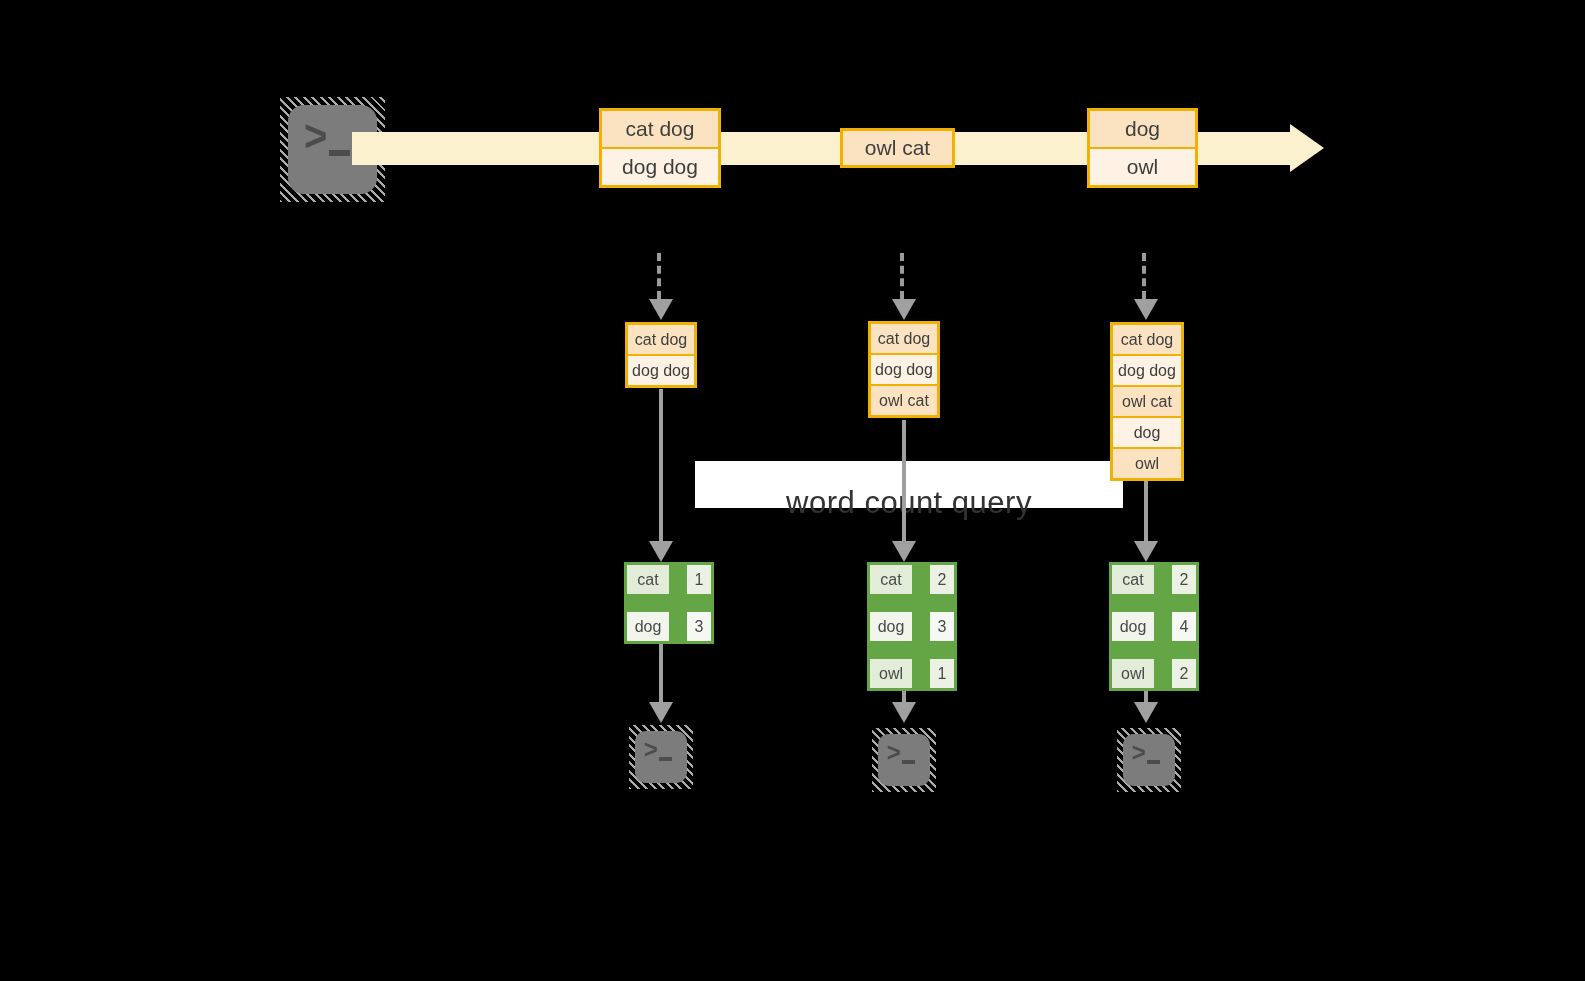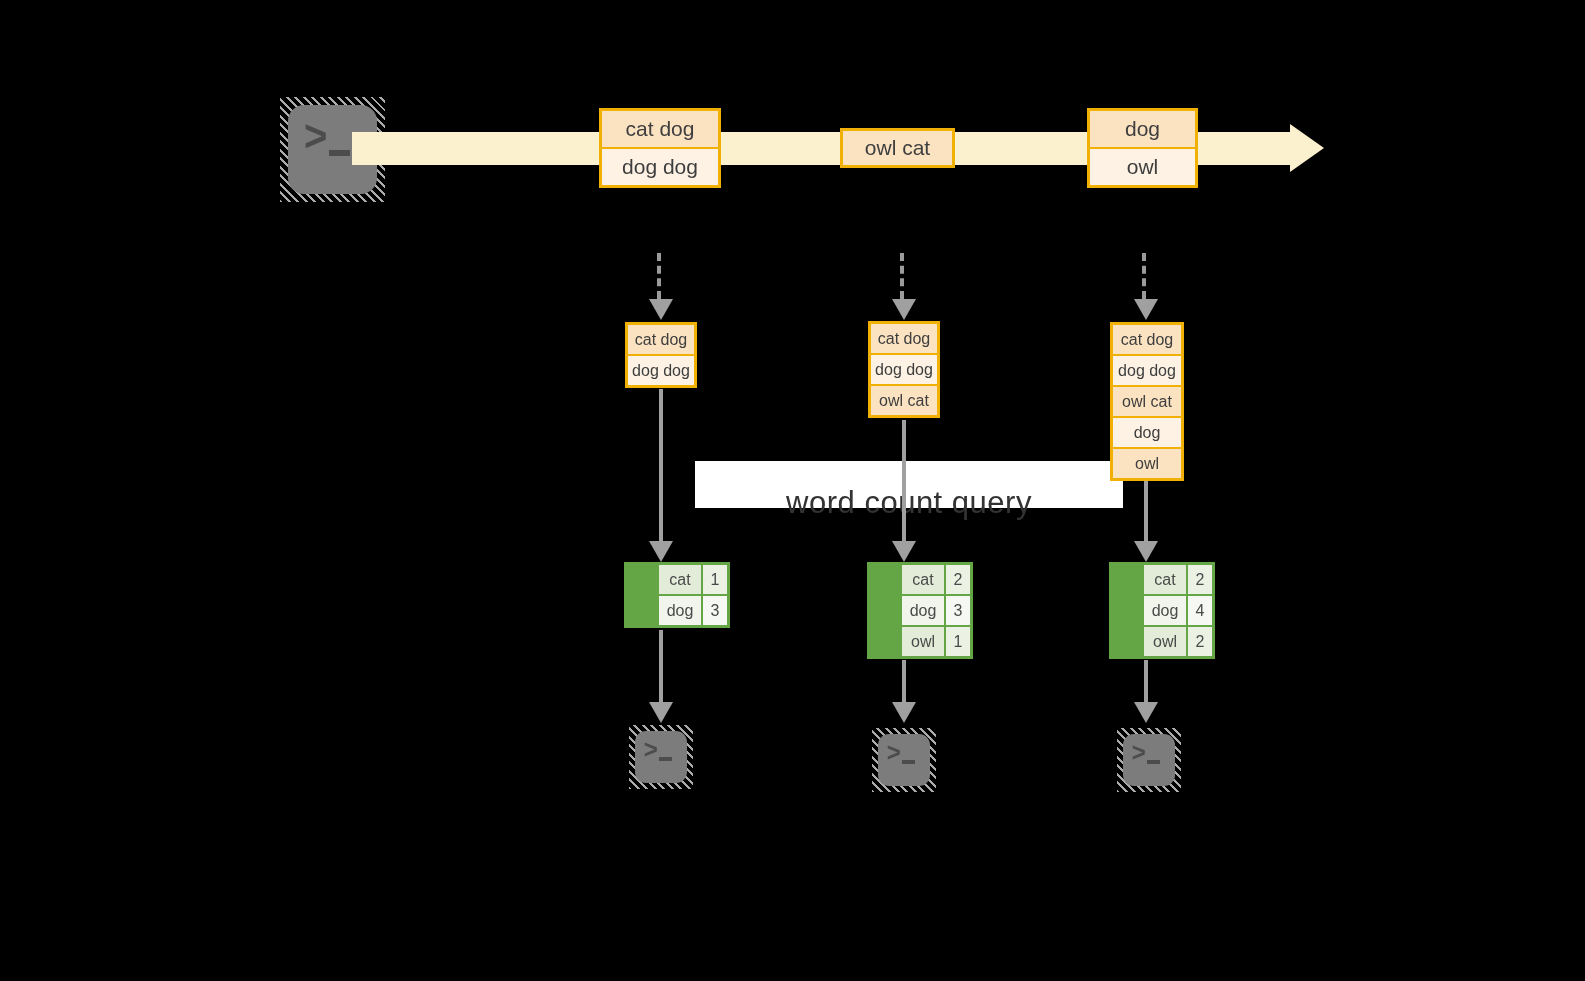--- a/index.html
+++ b/index.html
@@ -15,22 +15,22 @@
   
   .obox{position:absolute;display:flex;flex-direction:column;gap:2px;
     background:#f1b104;border:3px solid #f1b104;box-sizing:border-box;}
   .obox .row{display:flex;align-items:center;justify-content:center;}
   .tone-dark{background:#fbe3c2;}
   .tone-light{background:#fdf2e3;}
   .ev .row{height:36px;font-size:21px;}
   .win .row{height:29px;font-size:16px;}
   .win{z-index:4;}
   
-  .gtable{position:absolute;display:grid;grid-template-columns:42px 24px;gap:2px;
-    background:#64a546;border:3px solid #64a546;box-sizing:content-box;z-index:4;padding-left:32px;}
+  .gtable{position:absolute;display:grid;grid-template-columns:42px 24px;gap:18px;
+    background:#64a546;border:3px solid #64a546;box-sizing:content-box;z-index:4;}
   .gtable .cell{height:29px;display:flex;align-items:center;justify-content:center;
     font-size:16px;color:#4a4a4a;}
   .gw-dark{background:#e3ecd8;}
   .gn-dark{background:#ebf1e3;}
   .gw-light{background:#f1f5ec;}
   .gn-light{background:#f6f9f3;}
   
   .shaft{position:absolute;width:4px;background:#a0a0a0;z-index:3;}
   .dshaft{position:absolute;width:0;border-left:4px dashed #9b9b9b;z-index:3;}
   .ahead{position:absolute;width:0;height:0;z-index:3;

